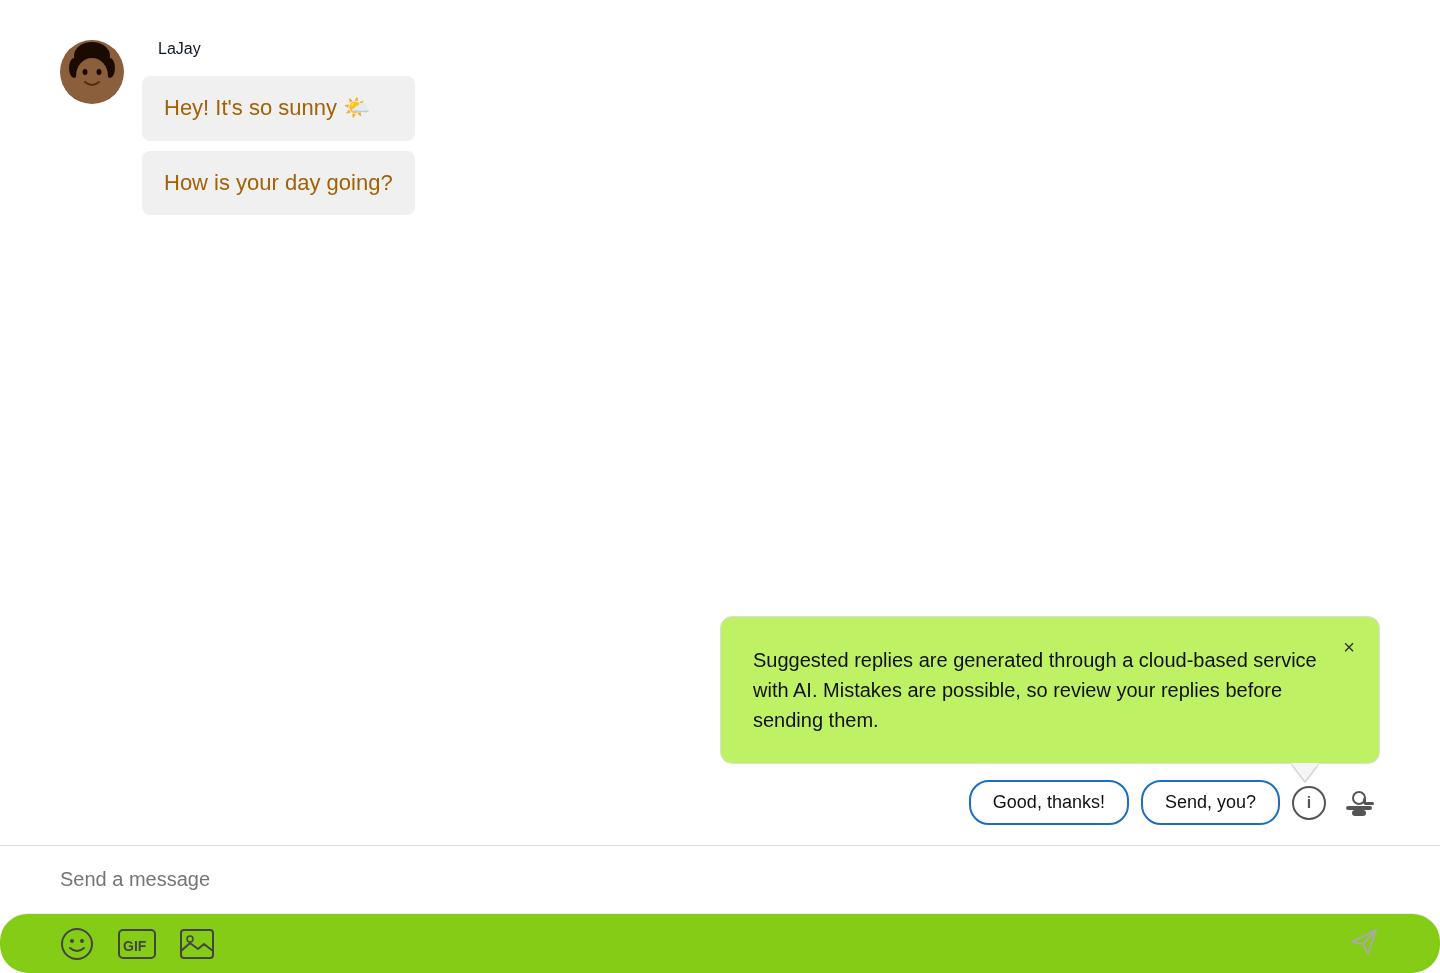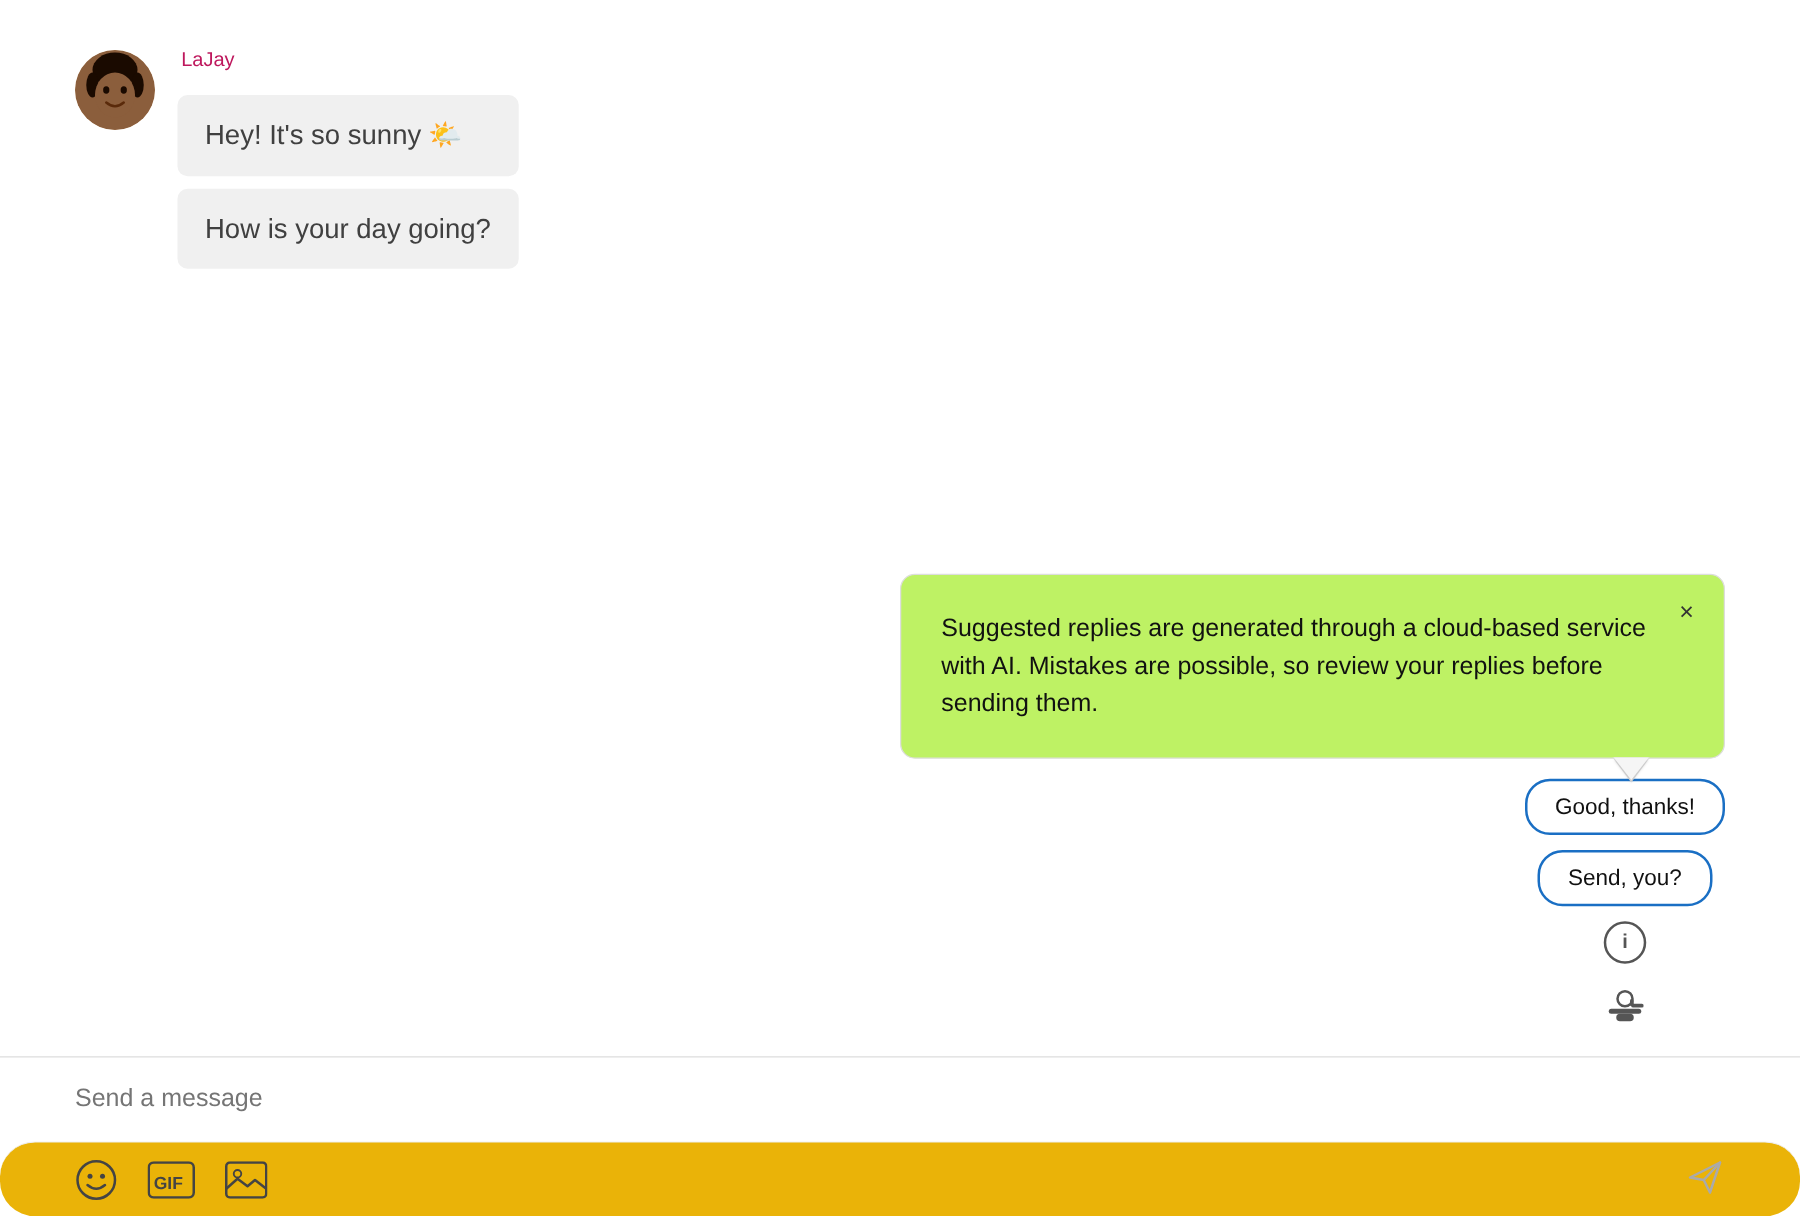--- a/index.html
+++ b/index.html
@@ -46,37 +46,37 @@
 
     
     .avatar svg {
       width: 64px;
       height: 64px;
     }
 
     .sender-name {
       font-size: 16px;
       font-weight: 400;
-      color: #be185d;
+      color: #0f172a;
       margin-bottom: 8px;
-      margin-left: 3px;
+      margin-left: 16px;
     }
 
     .messages-column {
       display: flex;
       flex-direction: column;
       gap: 10px;
     }
 
     .message-bubble {
       background: #f0f0f0;
       border-radius: 8px;
       padding: 18px 22px;
       font-size: 22px;
-      color: #404040;
+      color: #a16207;
       max-width: 420px;
       line-height: 1.3;
     }
 
     .suggested-area {
       display: flex;
       flex-direction: column;
       align-items: flex-end;
       padding: 0 60px;
       margin-bottom: 20px;
@@ -132,21 +132,20 @@
       color: #333;
       line-height: 1;
       padding: 4px;
     }
 
     .suggested-replies-row {
       display: flex;
       align-items: center;
       gap: 12px;
       justify-content: flex-end;
-      flex-direction: column;
     }
 
     .reply-btn {
       border: 2px solid #1a6fc4;
       background: #fff;
       border-radius: 20px;
       padding: 10px 22px;
       font-size: 18px;
       color: #111;
       cursor: pointer;
@@ -192,21 +191,21 @@
       color: #0c4a6e;
       background: transparent;
       padding: 4px 0;
     }
 
     .toolbar {
       display: flex;
       align-items: center;
       padding: 12px 60px;
       border-top: 1px solid #eee;
-      background: #eab308;
+      background: #84cc16;
       border-radius: 28px;
     }
 
     .toolbar-left {
       display: flex;
       align-items: center;
       gap: 24px;
       flex: 1;
     }
 

